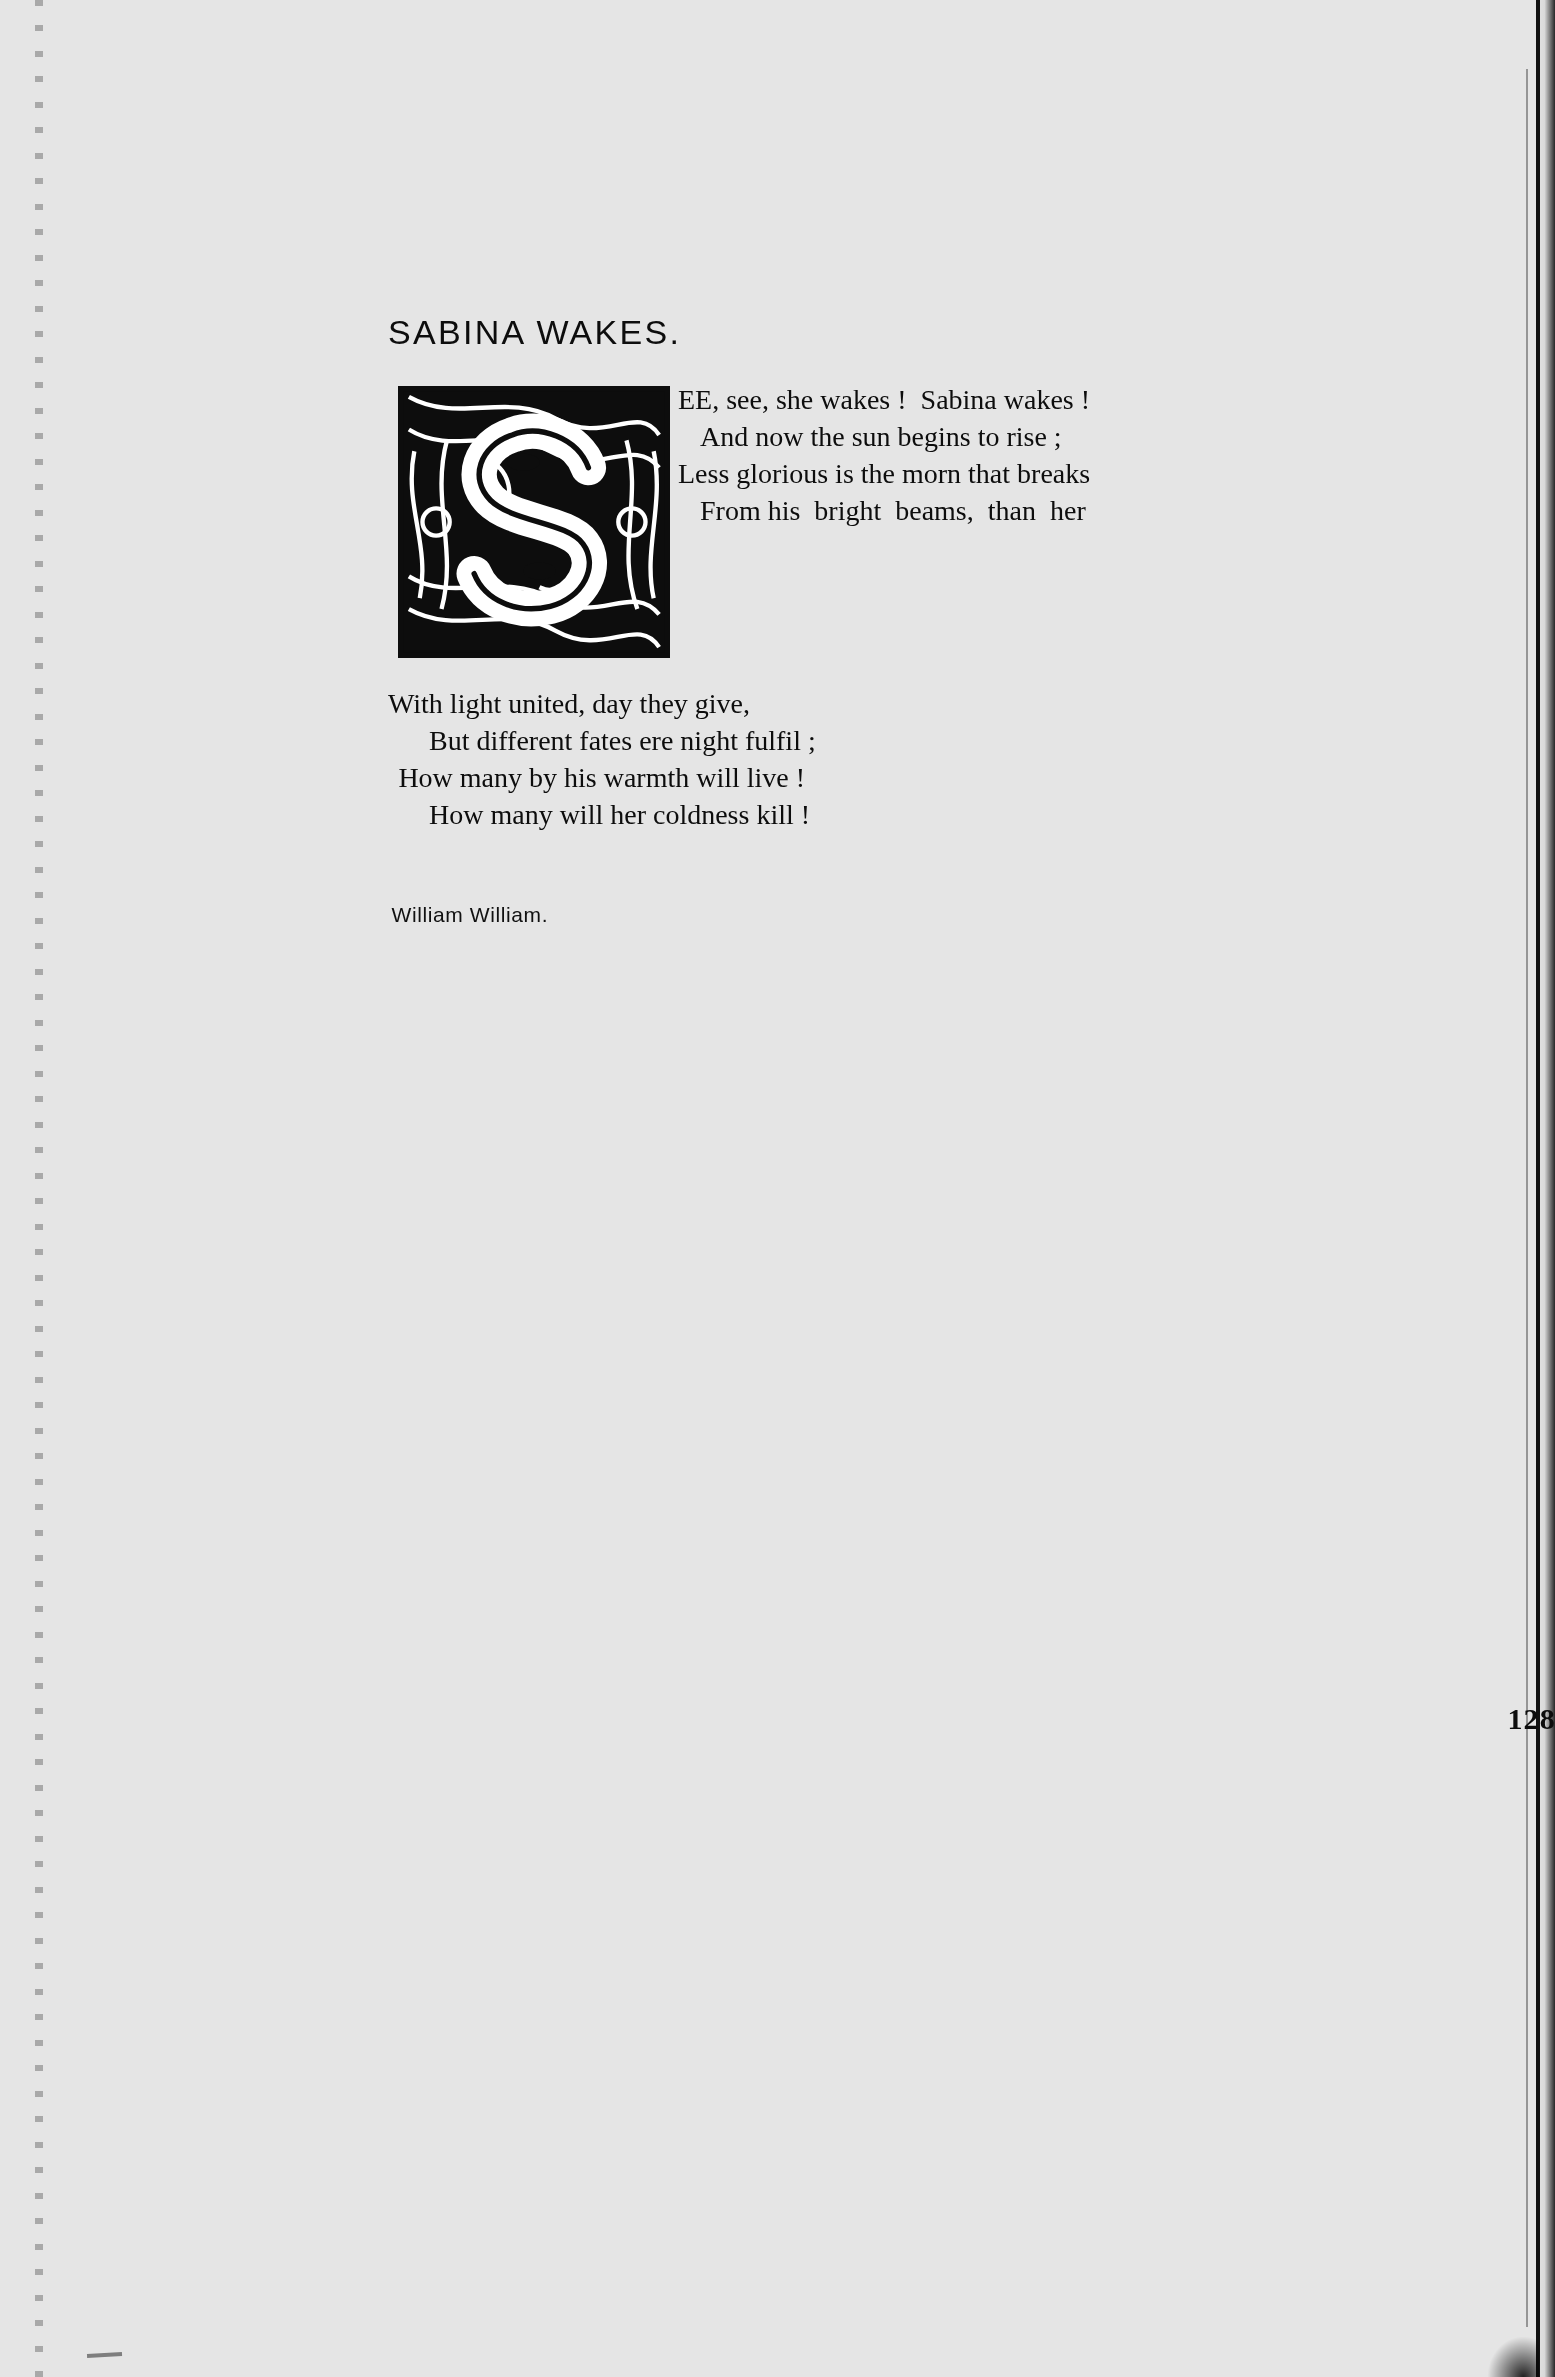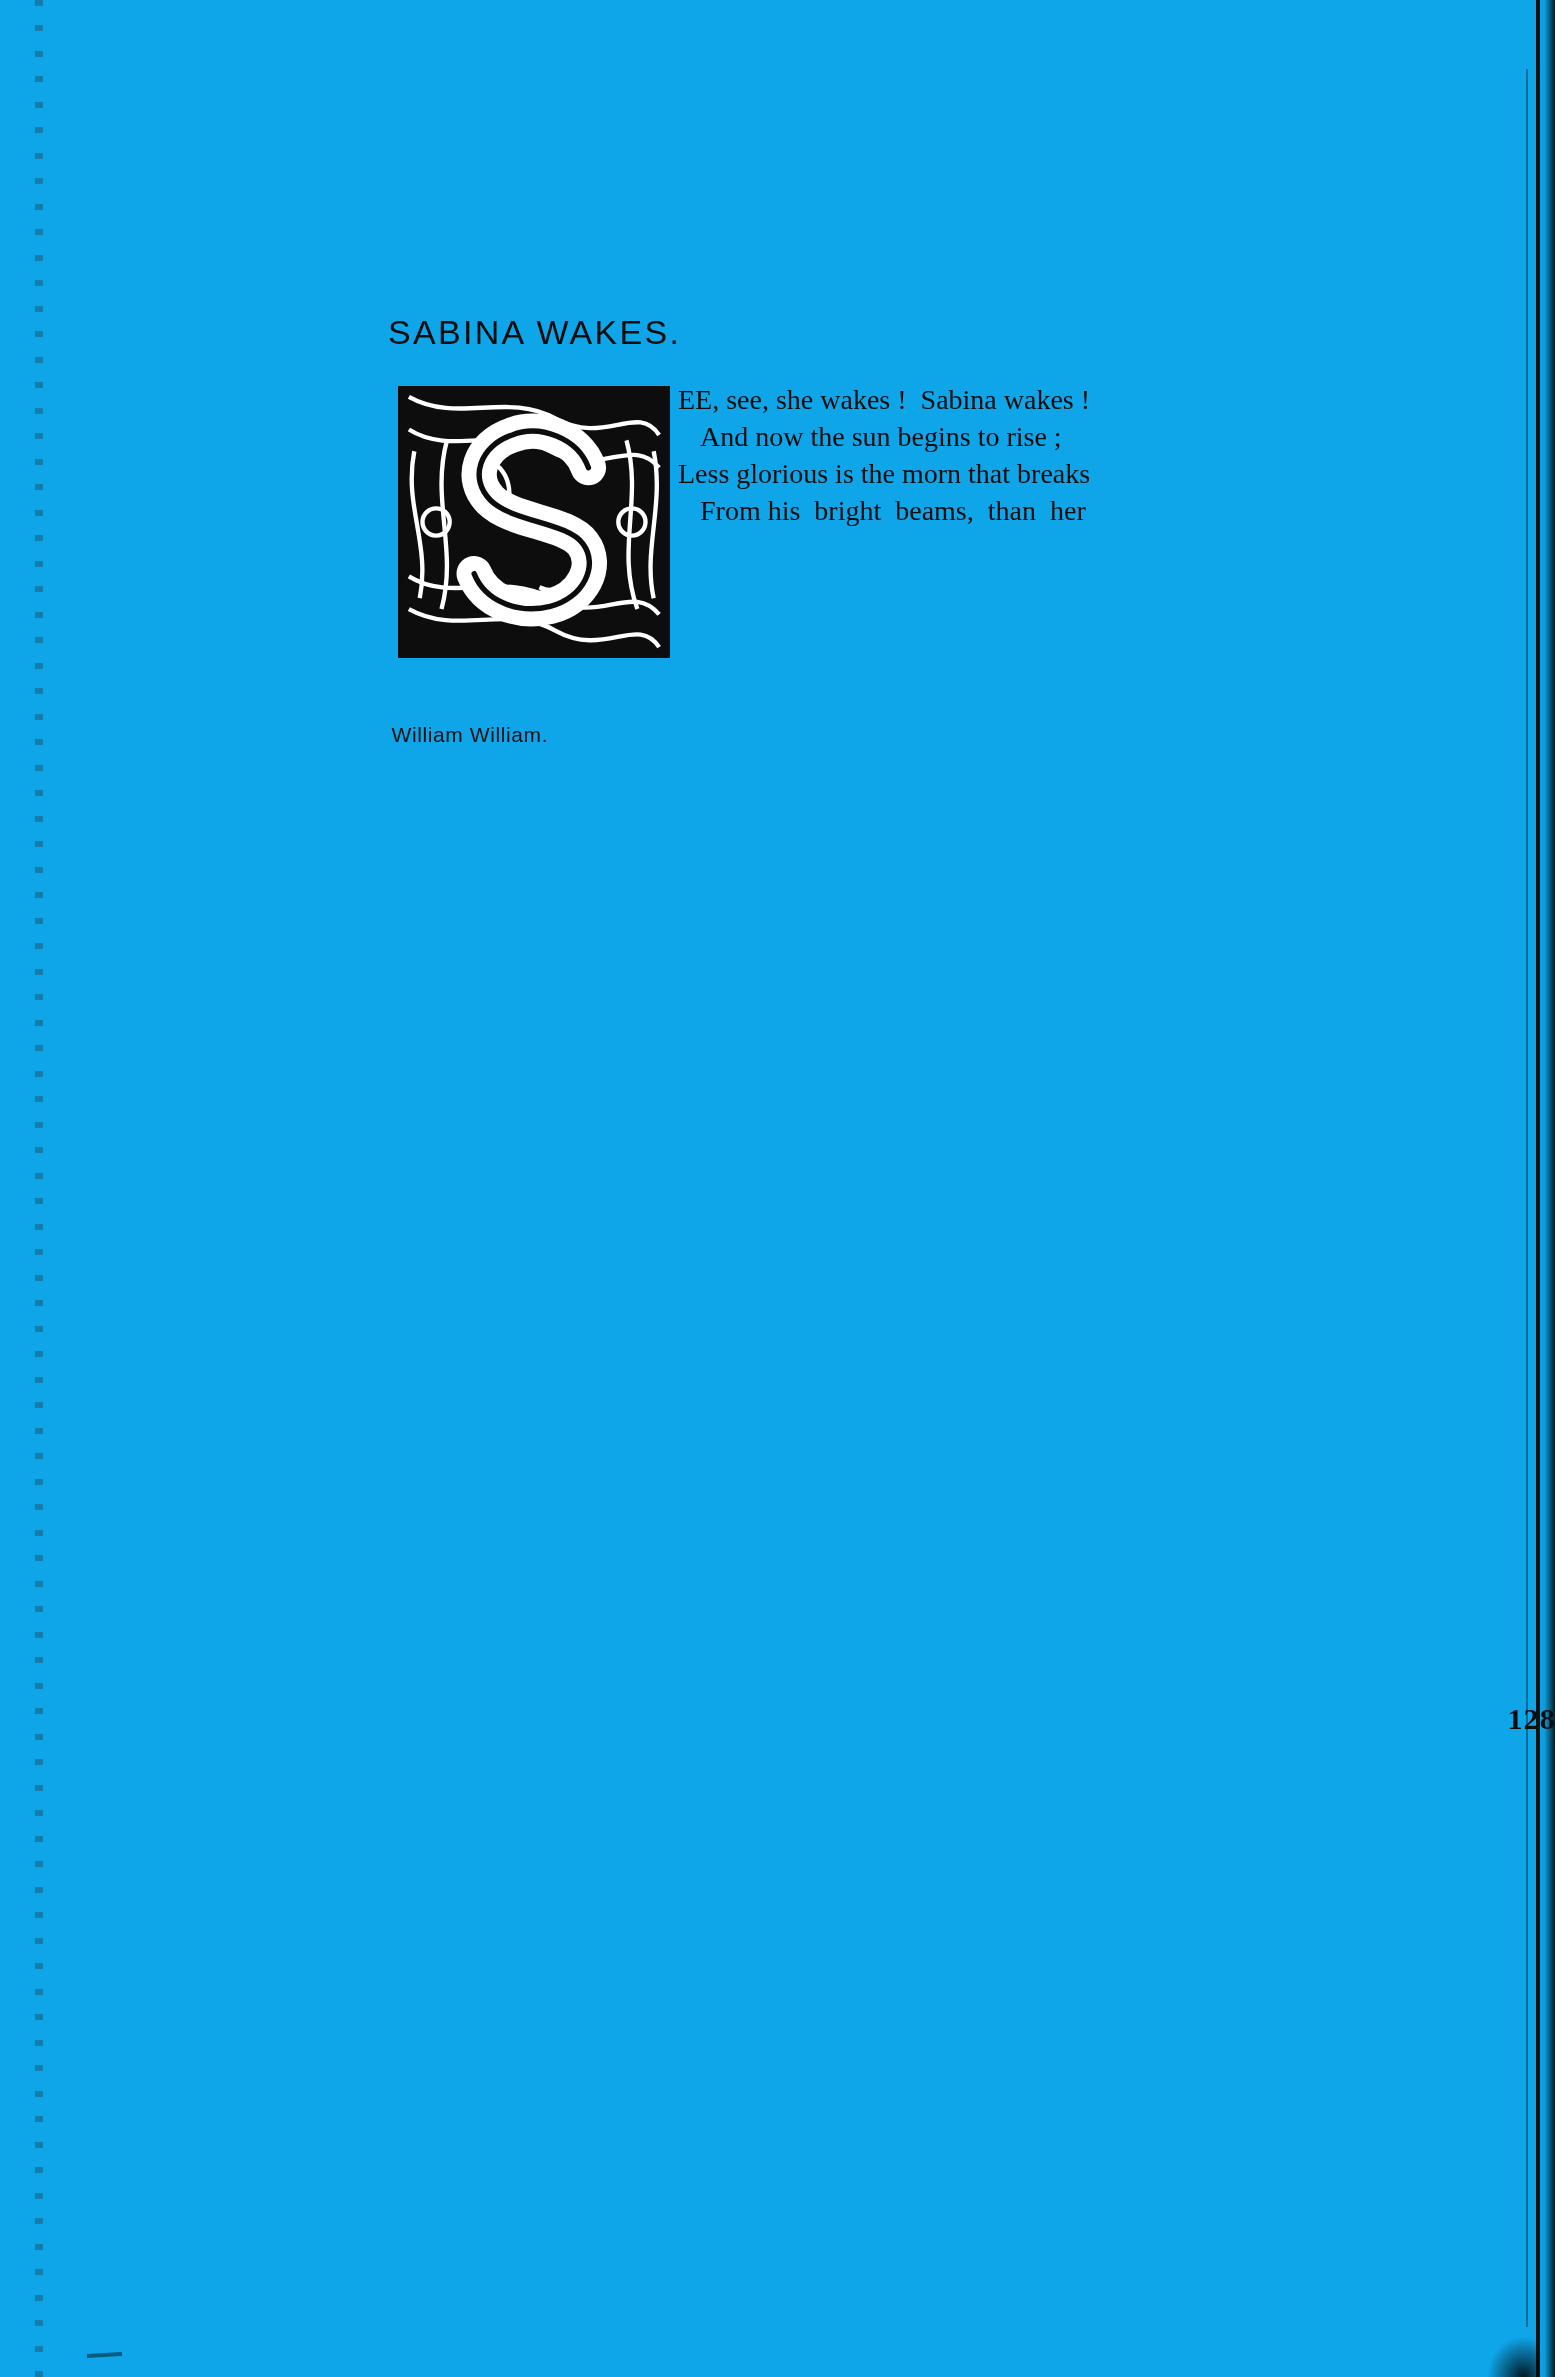--- a/index.html
+++ b/index.html
@@ -8,21 +8,21 @@
     background: #ffffff;
   }
   body {
     font-family: "Liberation Serif", serif;
     color: #111111;
   }
   .page {
     position: relative;
     width: 1556px;
     height: 2377px;
-    background: #0ea5e9;
+    background: #e5e5e5;
     overflow: hidden;
   }
 
   
   .left-speckle {
     position: absolute;
     left: 35px;
     top: 0;
     width: 8px;
     height: 2377px;
@@ -210,20 +210,26 @@
       </div>
 
       <div class="verse-lines">
         <div class="verse v1">EE, see, she wakes !  Sabina wakes !</div>
         <div class="verse v2">And now the sun begins to rise ;</div>
         <div class="verse v3">Less glorious is the morn that breaks</div>
         <div class="verse v4">From his  bright  beams,  than  her</div>
       </div>
     </div>
 
+    <div class="stanza-two">
+      <div class="verse v1">With light united, day they give,</div>
+      <div class="verse v2">But different fates ere night fulfil ;</div>
+      <div class="verse v3">How many by his warmth will live !</div>
+      <div class="verse v4">How many will her coldness kill !</div>
+    </div>
 
     <div class="attribution">William William.</div>
 
   </div>
 
   <div class="folio">128</div>
 
 </div>
 
 

